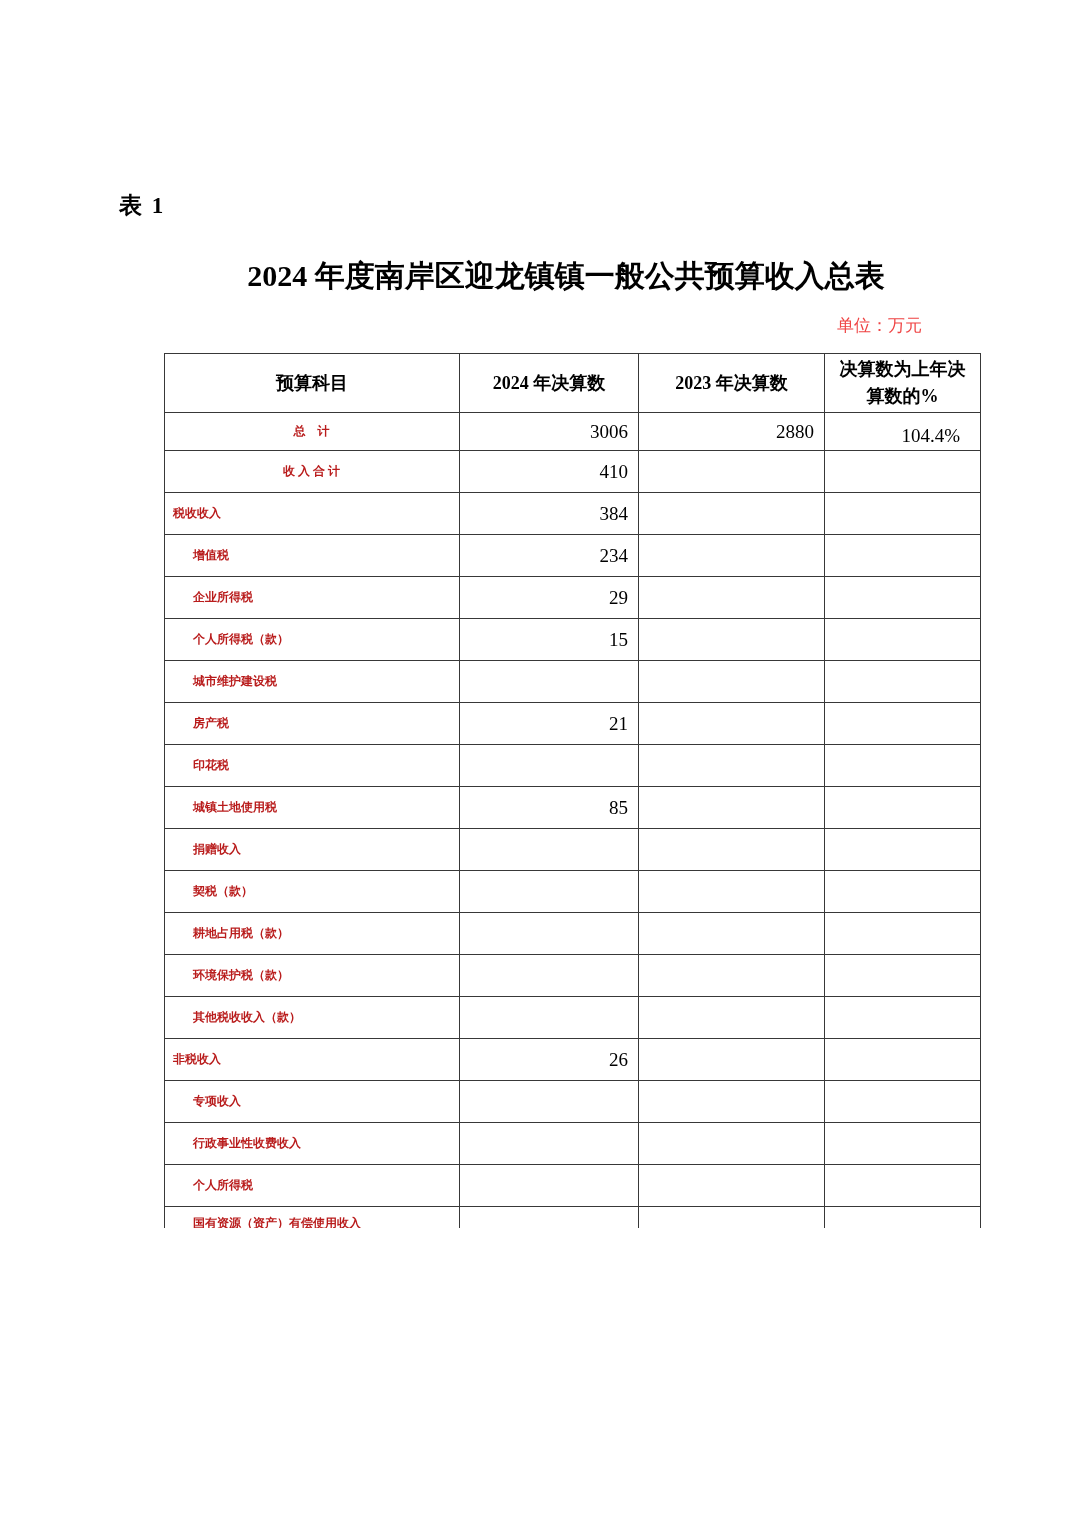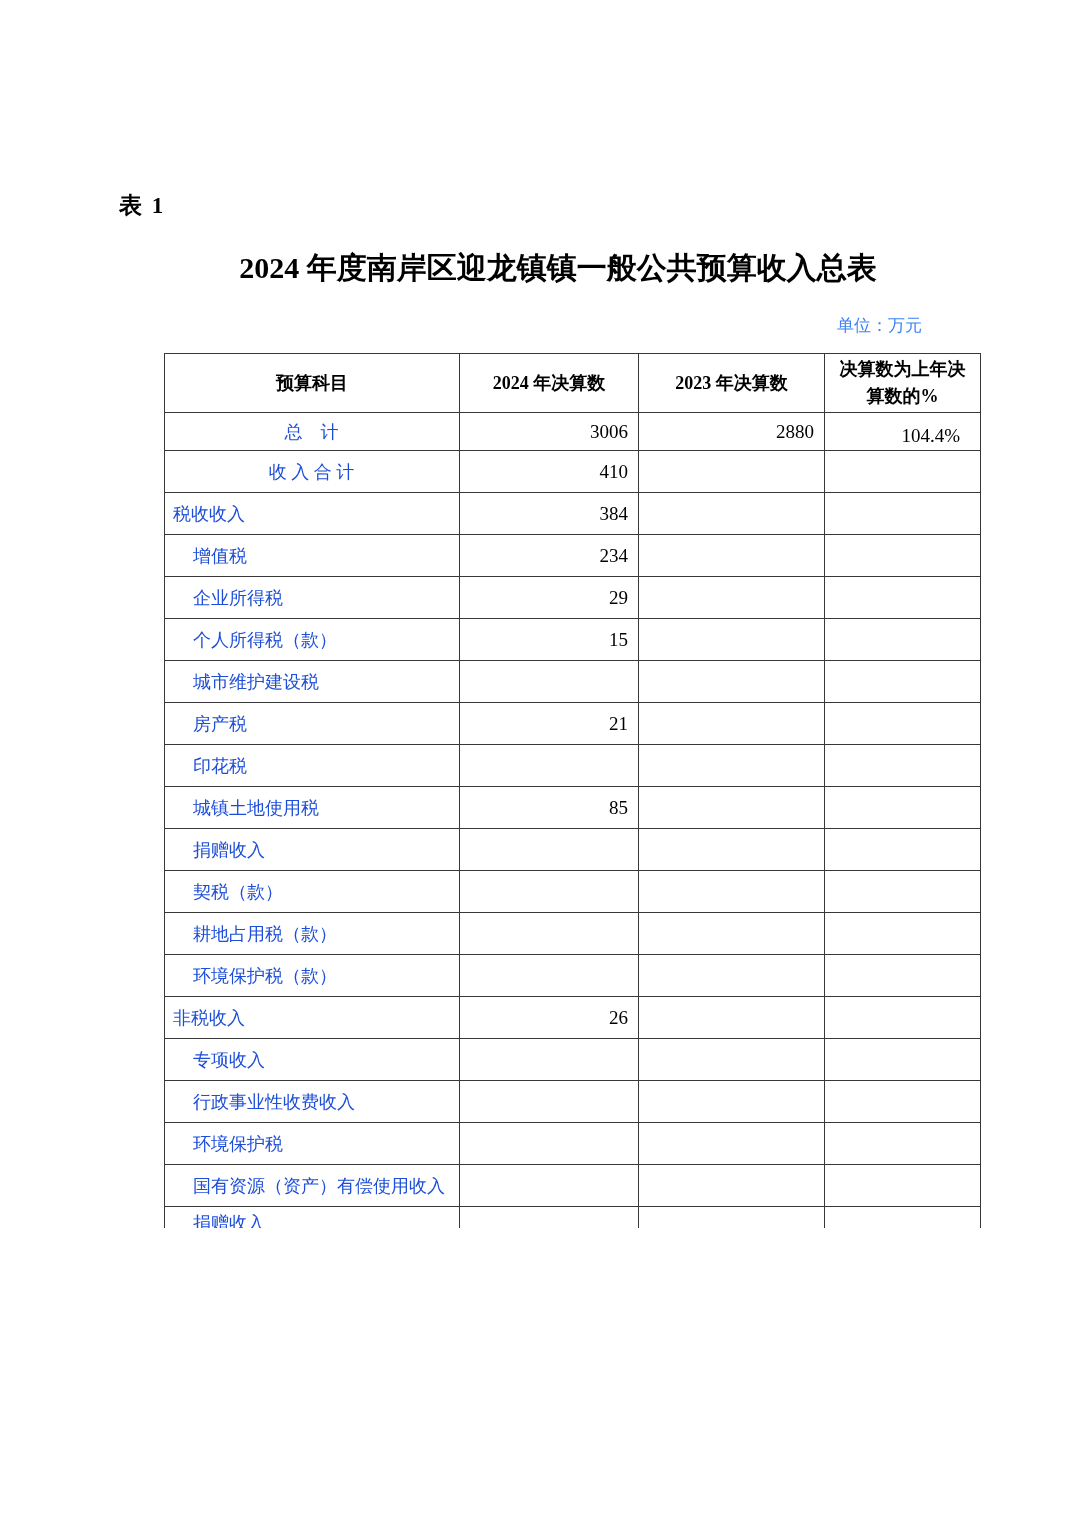--- a/index.html
+++ b/index.html
@@ -23,37 +23,37 @@
     font-size: 23px;
     font-weight: bold;
     letter-spacing: 2px;
     color: #000000;
   }
   .doc-title {
     position: absolute;
     left: 146px;
     top: 244px;
     width: 816px;
-    margin: 4px;
+    margin: 12px;
     text-align: center;
     font-size: 30px;
     font-weight: bold;
     color: #000000;
     white-space: nowrap;
   }
   .unit-note {
     position: absolute;
     left: 119px;
     top: 314px;
     width: 816px;
     box-sizing: border-box;
     padding-right: 13px;
     text-align: right;
     font-size: 17px;
-    color: #3b82f6;
+    color: #ef4444;
   }
   table.budget-table {
     position: absolute;
     left: 119px;
     top: 353px;
     width: 816px;
     border-collapse: collapse;
     table-layout: fixed;
     margin-left: 45px;
   }
@@ -74,26 +74,26 @@
     color: #000000;
   }
   .budget-table td {
     height: 42px;
     vertical-align: middle;
   }
   .budget-table tbody tr:nth-child(1) td { height: 38px; }
   .budget-table tbody tr:nth-child(20) td { height: 33px; }
   .budget-table tbody tr:nth-child(21) td { height: 36px; }
   .budget-table td.c-label {
-    font-size: 18px;
-    font-weight: normal;
+    font-size: 12px;
+    font-weight: bold;
     text-align: left;
     padding-left: 8px;
     white-space: pre;
-    color: #1d4ed8;
+    color: #b91c1c;
   }
   .budget-table td.c-label.ind { padding-left: 28px; }
   .budget-table td.c-label.center {
     text-align: center;
     padding-left: 0;
   }
   .budget-table td.c-num {
     font-family: "Liberation Serif", "DejaVu Serif", serif;
     font-size: 19px;
     font-weight: normal;
@@ -230,39 +230,45 @@
           <td class="c-num"></td>
           <td class="c-num c-pct"></td>
         </tr>
         <tr>
           <td class="c-label ind">环境保护税（款）</td>
           <td class="c-num"></td>
           <td class="c-num"></td>
           <td class="c-num c-pct"></td>
         </tr>
         <tr>
+          <td class="c-label ind">其他税收收入（款）</td>
+          <td class="c-num"></td>
+          <td class="c-num"></td>
+          <td class="c-num c-pct"></td>
+        </tr>
+        <tr>
           <td class="c-label">非税收入</td>
           <td class="c-num">26</td>
           <td class="c-num"></td>
           <td class="c-num c-pct"></td>
         </tr>
         <tr>
           <td class="c-label ind">专项收入</td>
           <td class="c-num"></td>
           <td class="c-num"></td>
           <td class="c-num c-pct"></td>
         </tr>
         <tr>
           <td class="c-label ind">行政事业性收费收入</td>
           <td class="c-num"></td>
           <td class="c-num"></td>
           <td class="c-num c-pct"></td>
         </tr>
         <tr>
-          <td class="c-label ind">环境保护税</td>
+          <td class="c-label ind">个人所得税</td>
           <td class="c-num"></td>
           <td class="c-num"></td>
           <td class="c-num c-pct"></td>
         </tr>
         <tr>
           <td class="c-label ind">国有资源（资产）有偿使用收入</td>
           <td class="c-num"></td>
           <td class="c-num"></td>
           <td class="c-num c-pct"></td>
         </tr>

